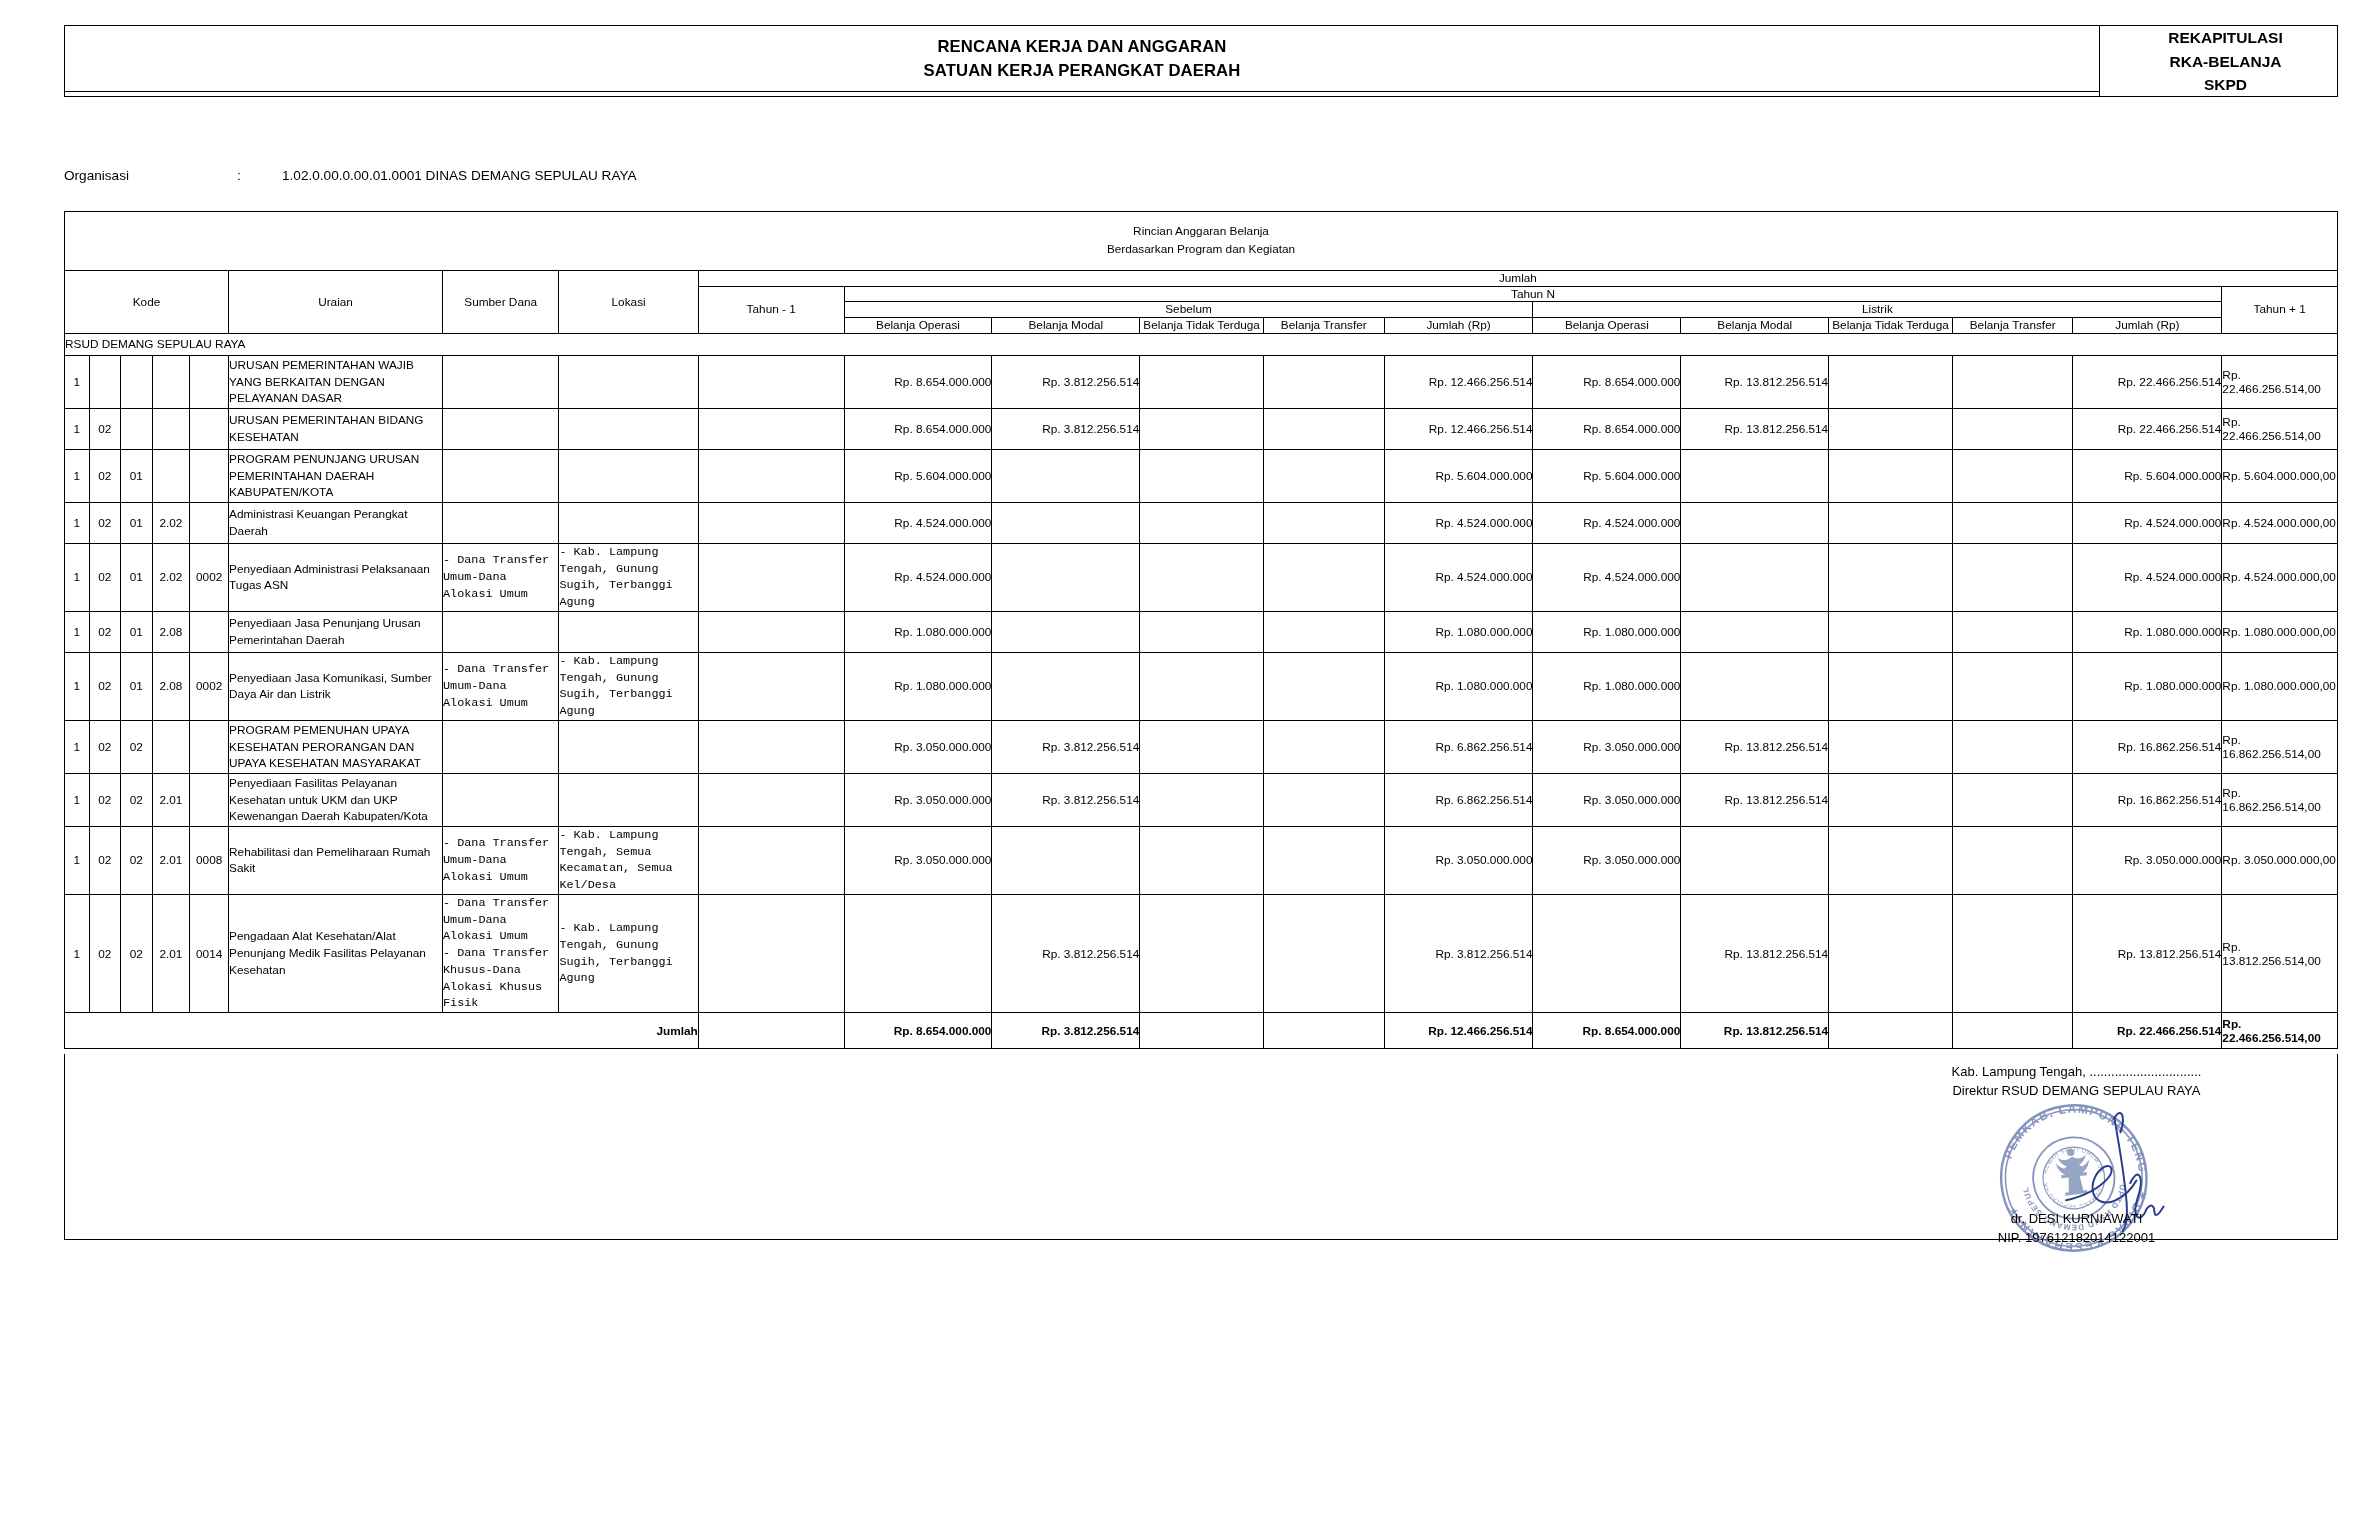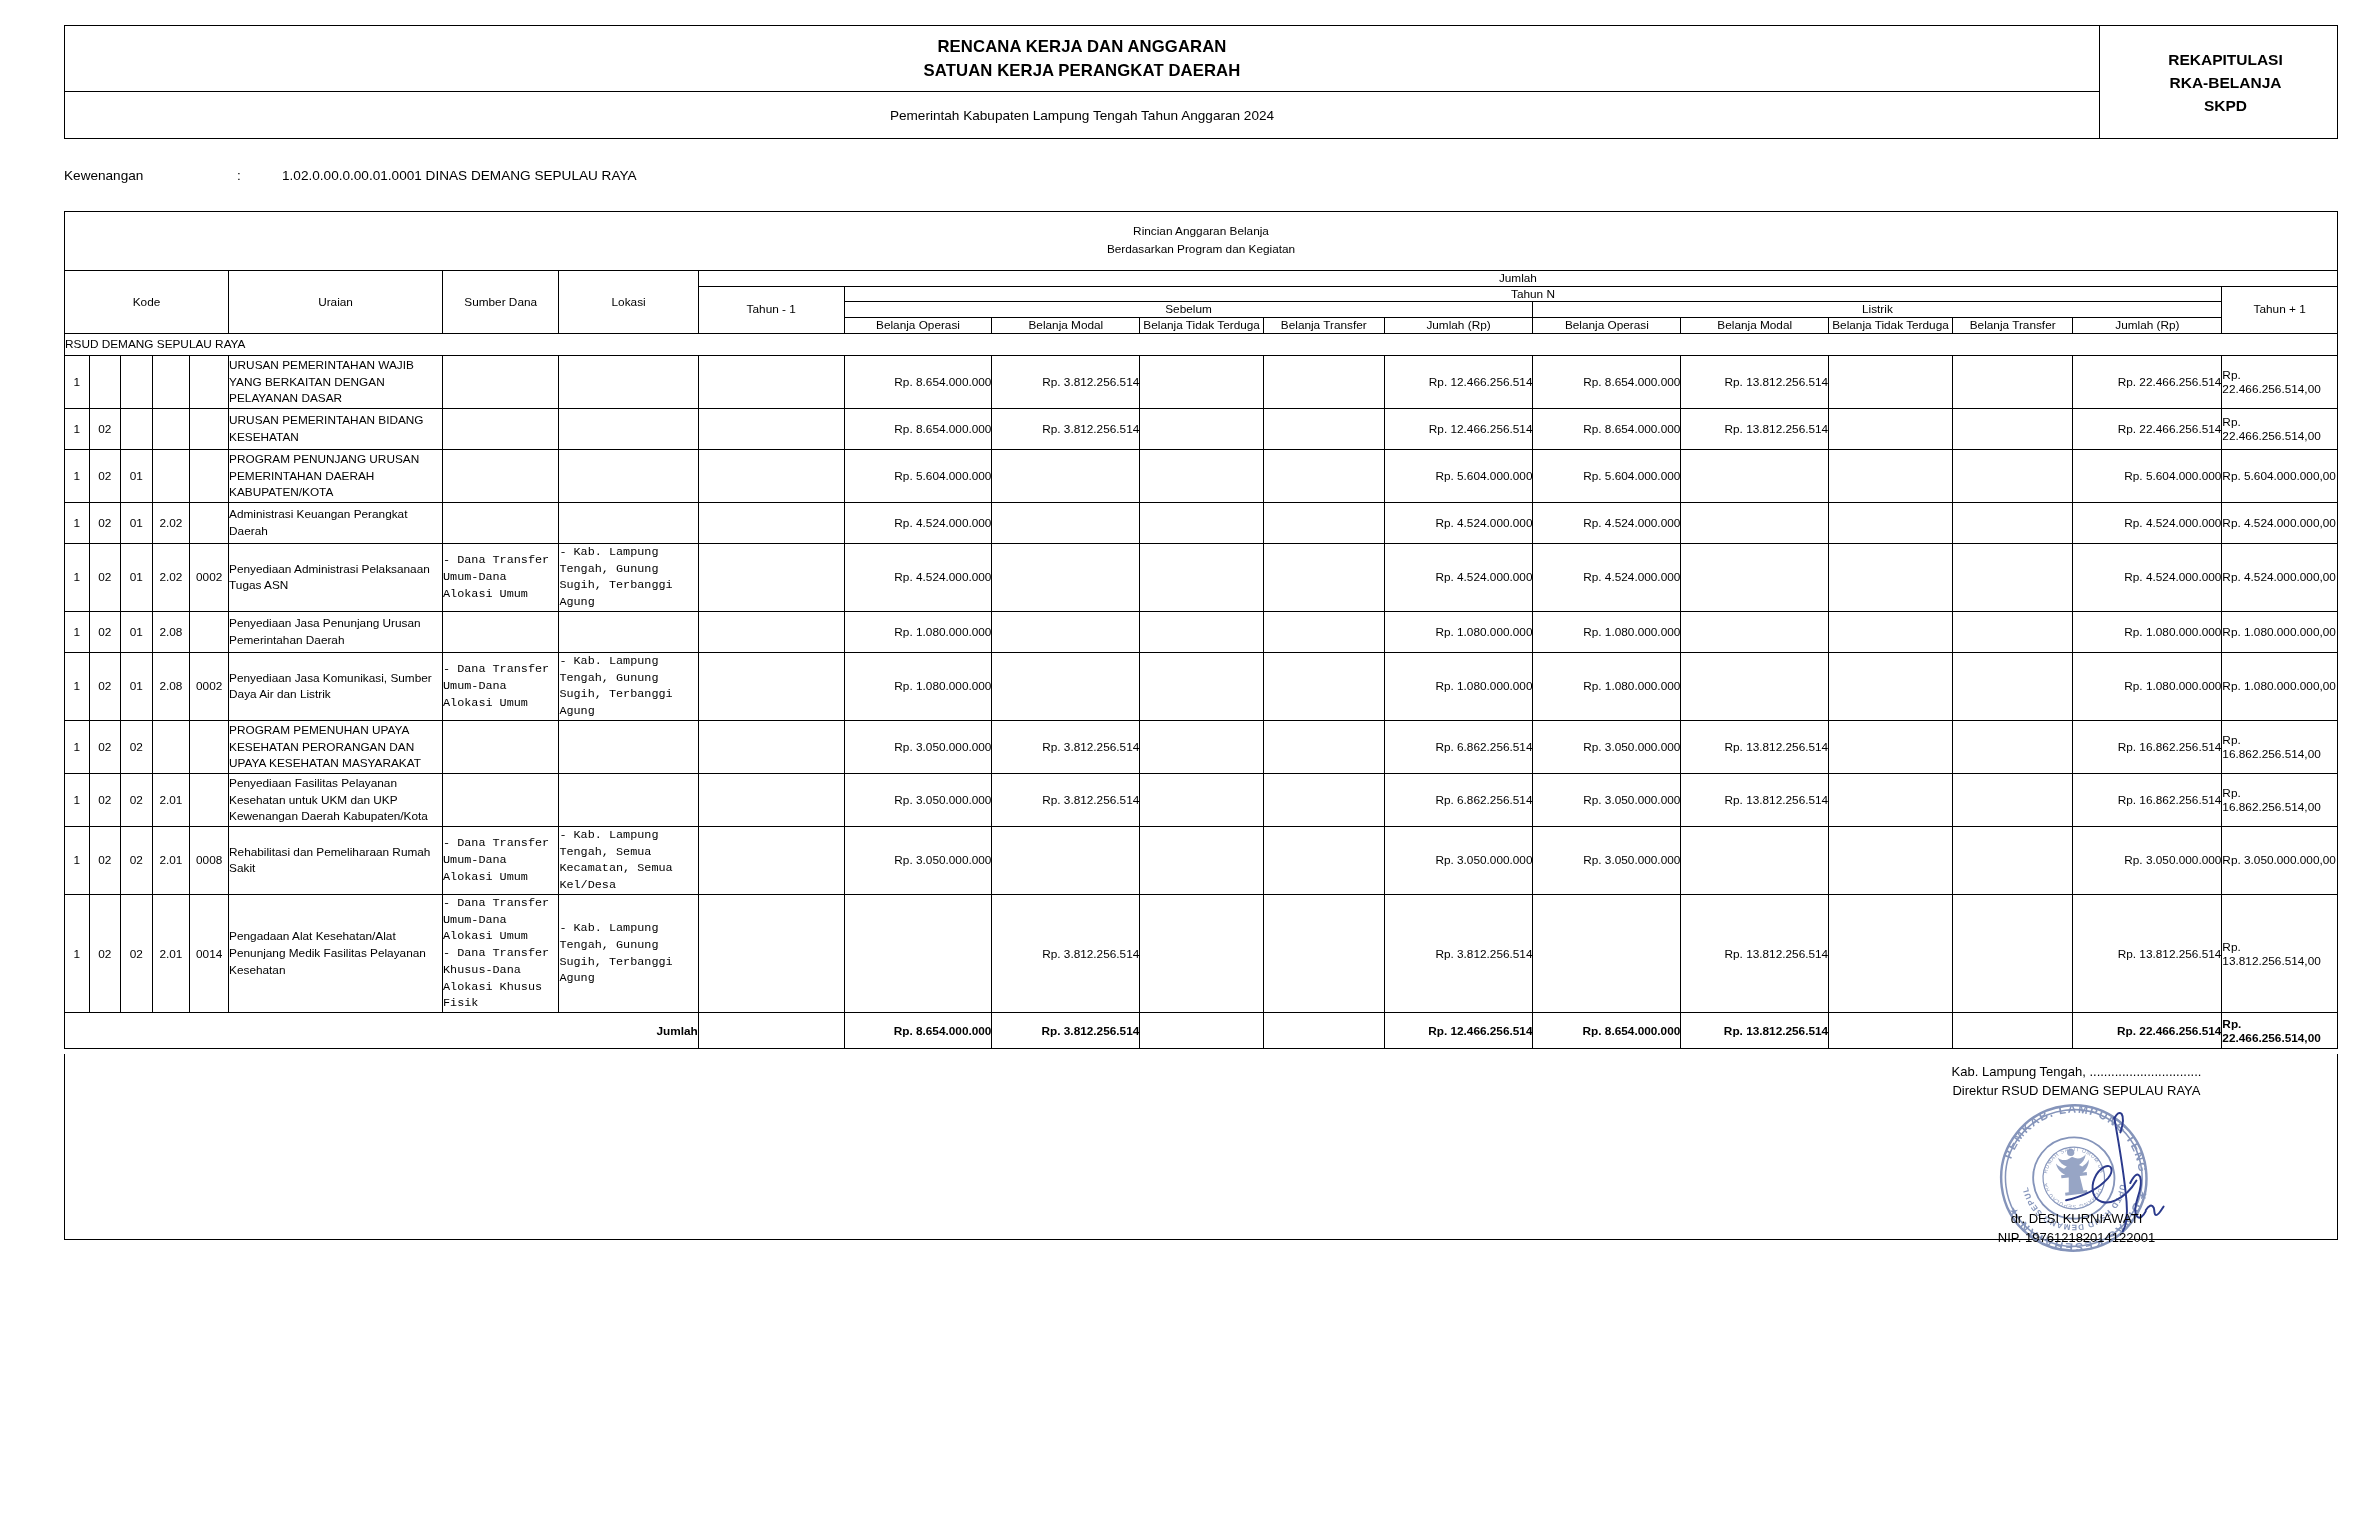--- a/index.html
+++ b/index.html
@@ -235,33 +235,30 @@
 <body>
 
 <div class="page">
 
   <div class="top-box">
     <div class="top-left">
       <div class="top-title-cell">
         <span class="t1">RENCANA KERJA DAN ANGGARAN</span>
         <span class="t2">SATUAN KERJA PERANGKAT DAERAH</span>
       </div>
-      <div class="top-sub-cell">
-        <span class="s1">Pemerintah Kabupaten Lampung Tengah Tahun Anggaran 2024</span>
-      </div>
     </div>
     <div class="top-right">
       <div>REKAPITULASI</div>
       <div>RKA-BELANJA</div>
       <div>SKPD</div>
     </div>
   </div>
 
   <div class="org-line">
-    <span class="org-label">Kewenangan</span>
+    <span class="org-label">Organisasi</span>
     <span class="org-colon">:</span>
     <span class="org-value">1.02.0.00.0.00.01.0001 DINAS DEMANG SEPULAU RAYA</span>
   </div>
 
   <div class="main-wrap">
     <table class="rka">
       <colgroup>
         <col style="width:23.5px">
           <col style="width:30px">
           <col style="width:30px">

